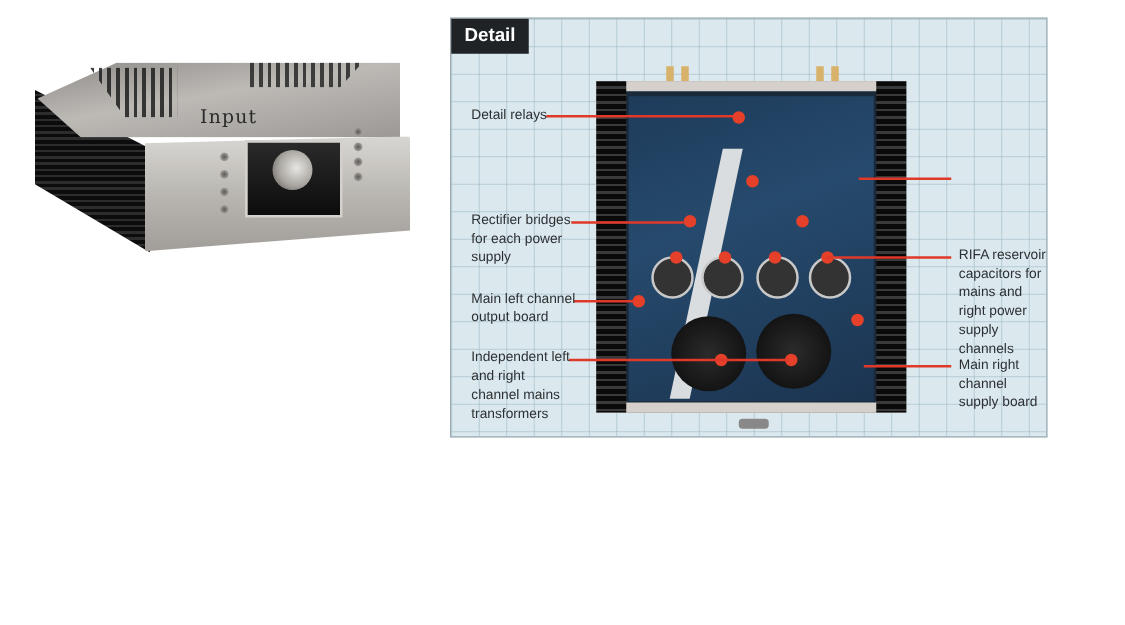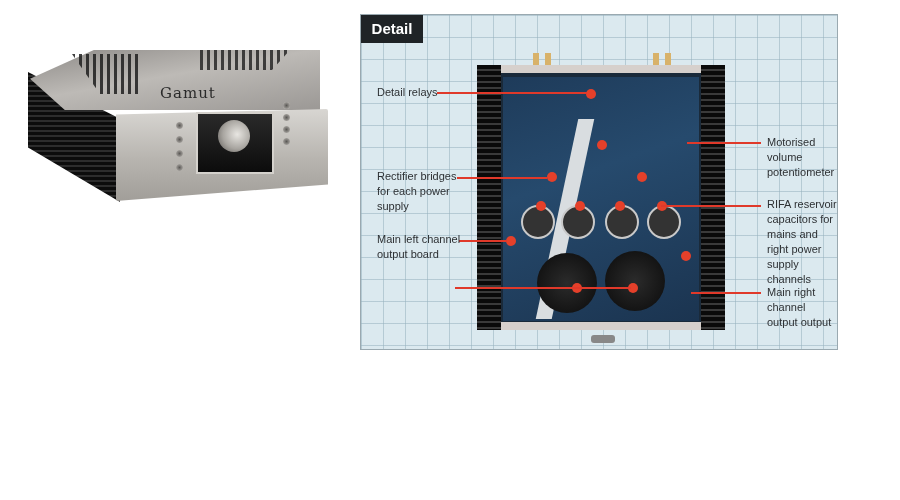--- a/index.html
+++ b/index.html
@@ -61,21 +61,21 @@
   .leader{position:absolute;height:2px;background:#e0392a;}
 </style>
 </head>
 <body>
 
 <div class="product">
   <div class="side-sink"></div>
   <div class="top-face"></div>
   <div class="vents-left"></div>
   <div class="vents-right"></div>
-  <div class="brand">Gamut</div>
+  <div class="brand">Input</div>
   <div class="front-panel"></div>
   <div class="window"></div>
   <div class="knob"></div>
   <div class="btn" style="left:156px;top:82px"></div>
   <div class="btn" style="left:156px;top:96px"></div>
   <div class="btn" style="left:156px;top:110px"></div>
   <div class="btn" style="left:156px;top:124px"></div>
   <div class="btn" style="left:263px;top:62px"></div>
   <div class="btn" style="left:263px;top:74px"></div>
   <div class="btn" style="left:263px;top:86px"></div>
@@ -122,17 +122,17 @@
   <div class="leader" style="left:98px;top:225px;width:48px"></div>
   <div class="leader" style="left:94px;top:272px;width:176px"></div>
 
   <div class="leader" style="left:326px;top:127px;width:74px"></div>
   <div class="leader" style="left:300px;top:190px;width:100px"></div>
   <div class="leader" style="left:330px;top:277px;width:70px"></div>
 
   <div class="label" style="left:16px;top:70px;width:70px">Detail relays</div>
   <div class="label" style="left:16px;top:217px;width:84px">Main left channel output board</div>
   <div class="label" style="left:16px;top:154px;width:84px">Rectifier bridges for each power supply</div>
+  <div class="label" style="left:16px;top:264px;width:84px">Independent left and right channel mains transformers</div>
 
-  <div class="label" style="left:406px;top:120px;width:70px">Motorised volume potentiometer</div>
   <div class="label" style="left:406px;top:182px;width:70px">RIFA reservoir capacitors for mains and right power supply channels</div>
-  <div class="label" style="left:406px;top:270px;width:70px">Main right channel output output</div>
+  <div class="label" style="left:406px;top:270px;width:70px">Main right channel supply board</div>
 </div>
 
 </body></html>

